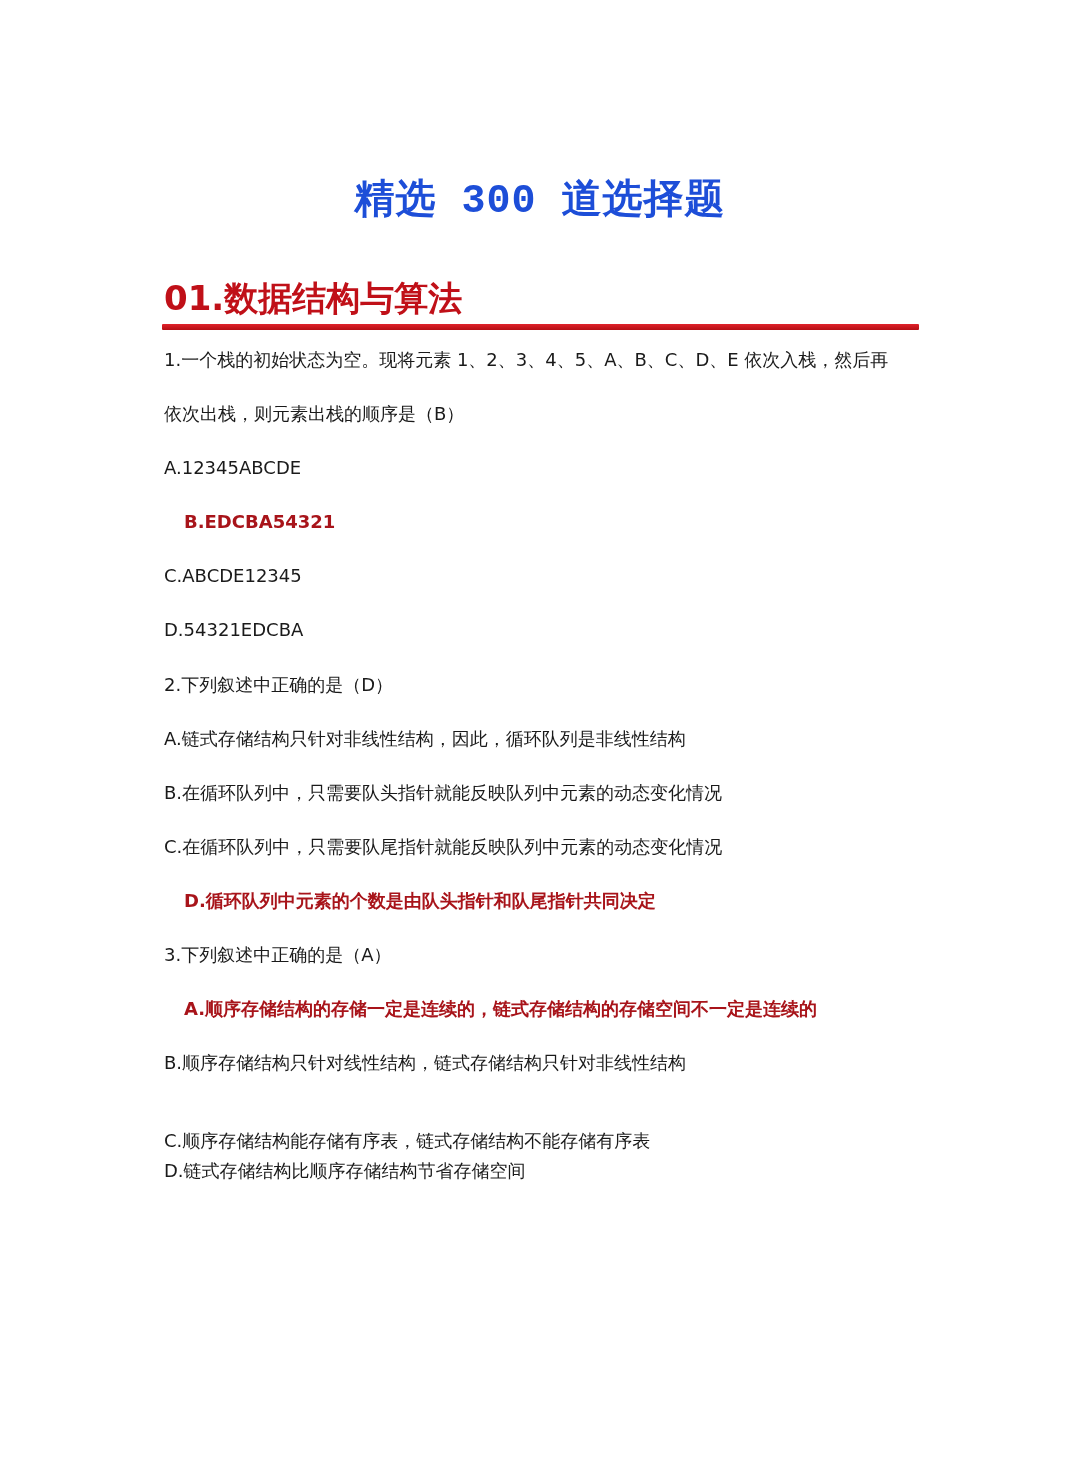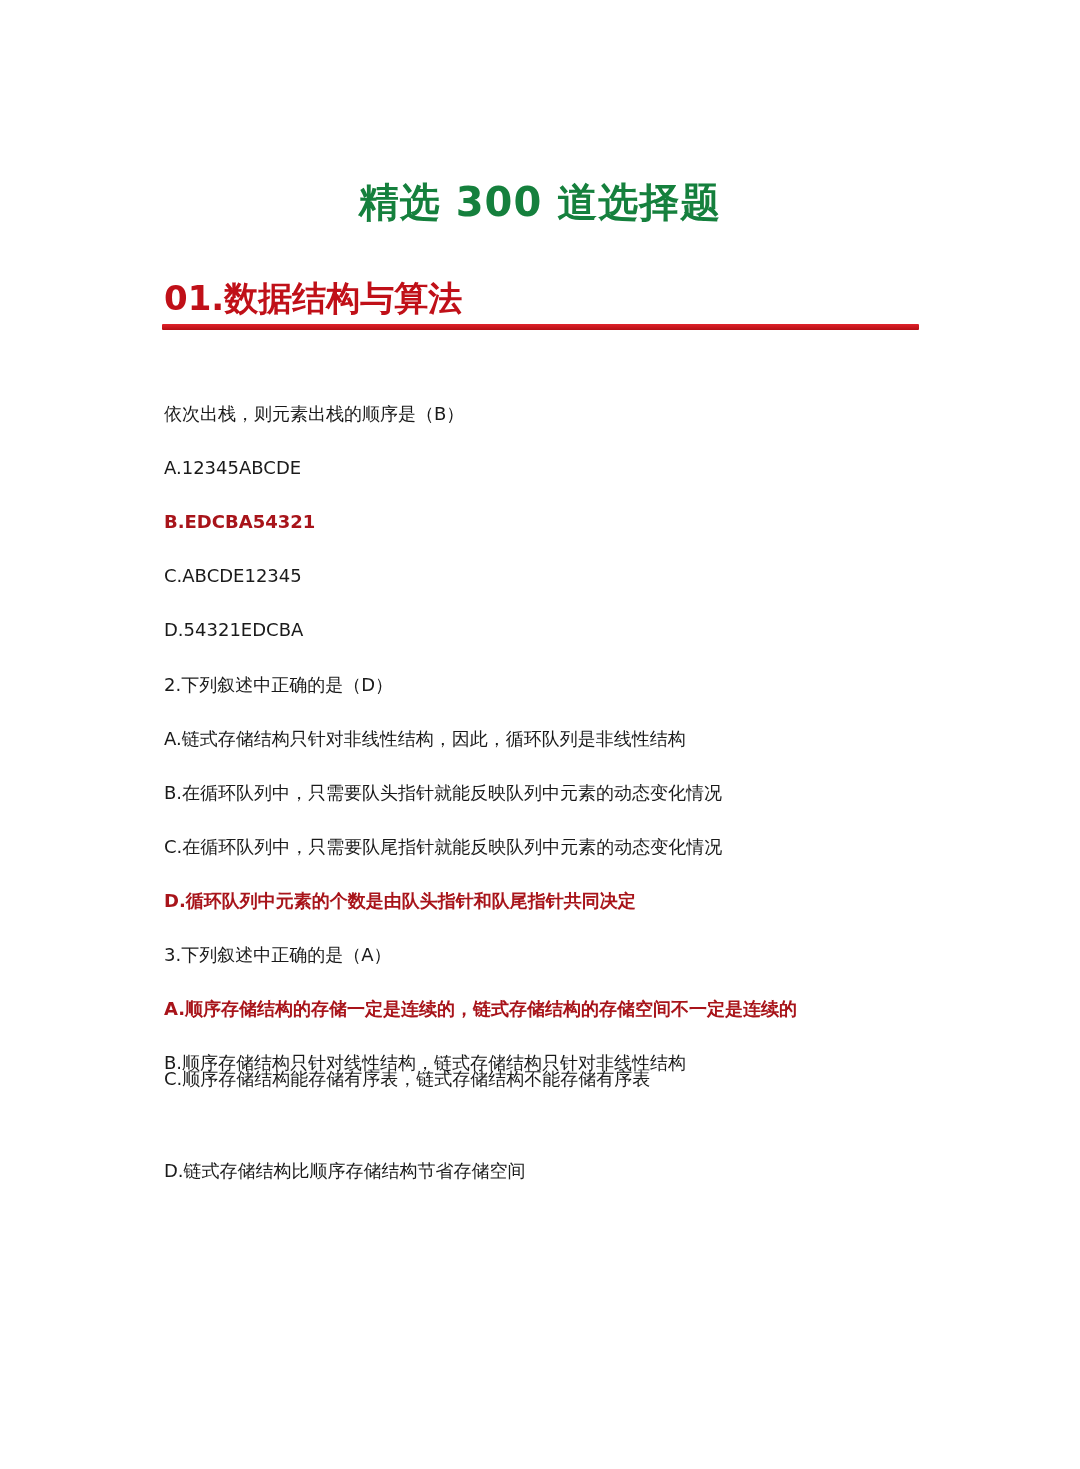--- a/index.html
+++ b/index.html
@@ -22,23 +22,24 @@
       height: 1469px;
     }
     .doc-title {
       position: absolute;
       left: 0;
       top: 174px;
       width: 1080px;
       text-align: center;
       font-size: 40px;
       font-weight: bold;
-      color: #15803d;
+      color: #1d4ed8;
       letter-spacing: 1px;
       line-height: 56px;
+      font-family: Liberation Mono, monospace;
     }
     .section-heading {
       position: absolute;
       left: 164px;
       top: 276px;
       font-size: 34px;
       font-weight: bold;
       color: #c01018;
       line-height: 44px;
       letter-spacing: 0px;
@@ -56,42 +57,44 @@
       position: absolute;
       left: 164px;
       font-size: 18px;
       line-height: 26px;
       white-space: nowrap;
       color: #1a1a1a;
     }
     .line.answer {
       color: #a8141a;
       font-weight: bold;
+      margin-left: 20px;
     }
   </style>
 </head>
 <body>
 
 <div class="page">
   <div class="doc-title">精选 300 道选择题</div>
 
   <div class="section-heading">01.数据结构与算法</div>
   <div class="section-rule"></div>
 
+  <div class="line" style="top:347px">1.一个栈的初始状态为空。现将元素 1、2、3、4、5、A、B、C、D、E 依次入栈，然后再</div>
   <div class="line" style="top:401px">依次出栈，则元素出栈的顺序是（B）</div>
   <div class="line" style="top:455px">A.12345ABCDE</div>
   <div class="line answer" style="top:509px">B.EDCBA54321</div>
   <div class="line" style="top:563px">C.ABCDE12345</div>
   <div class="line" style="top:617px">D.54321EDCBA</div>
 
   <div class="line" style="top:672px">2.下列叙述中正确的是（D）</div>
   <div class="line" style="top:726px">A.链式存储结构只针对非线性结构，因此，循环队列是非线性结构</div>
   <div class="line" style="top:834px">C.在循环队列中，只需要队尾指针就能反映队列中元素的动态变化情况</div>
   <div class="line" style="top:780px">B.在循环队列中，只需要队头指针就能反映队列中元素的动态变化情况</div>
   <div class="line answer" style="top:888px">D.循环队列中元素的个数是由队头指针和队尾指针共同决定</div>
 
   <div class="line" style="top:942px">3.下列叙述中正确的是（A）</div>
   <div class="line" style="top:1050px">B.顺序存储结构只针对线性结构，链式存储结构只针对非线性结构</div>
   <div class="line answer" style="top:996px">A.顺序存储结构的存储一定是连续的，链式存储结构的存储空间不一定是连续的</div>
-  <div class="line" style="top:1066px">C.顺序存储结构能存储有序表，链式存储结构不能存储有序表</div>
+  <div class="line" style="top:1128px">C.顺序存储结构能存储有序表，链式存储结构不能存储有序表</div>
   <div class="line" style="top:1158px">D.链式存储结构比顺序存储结构节省存储空间</div>
 
 </div>
 
 </body></html>

